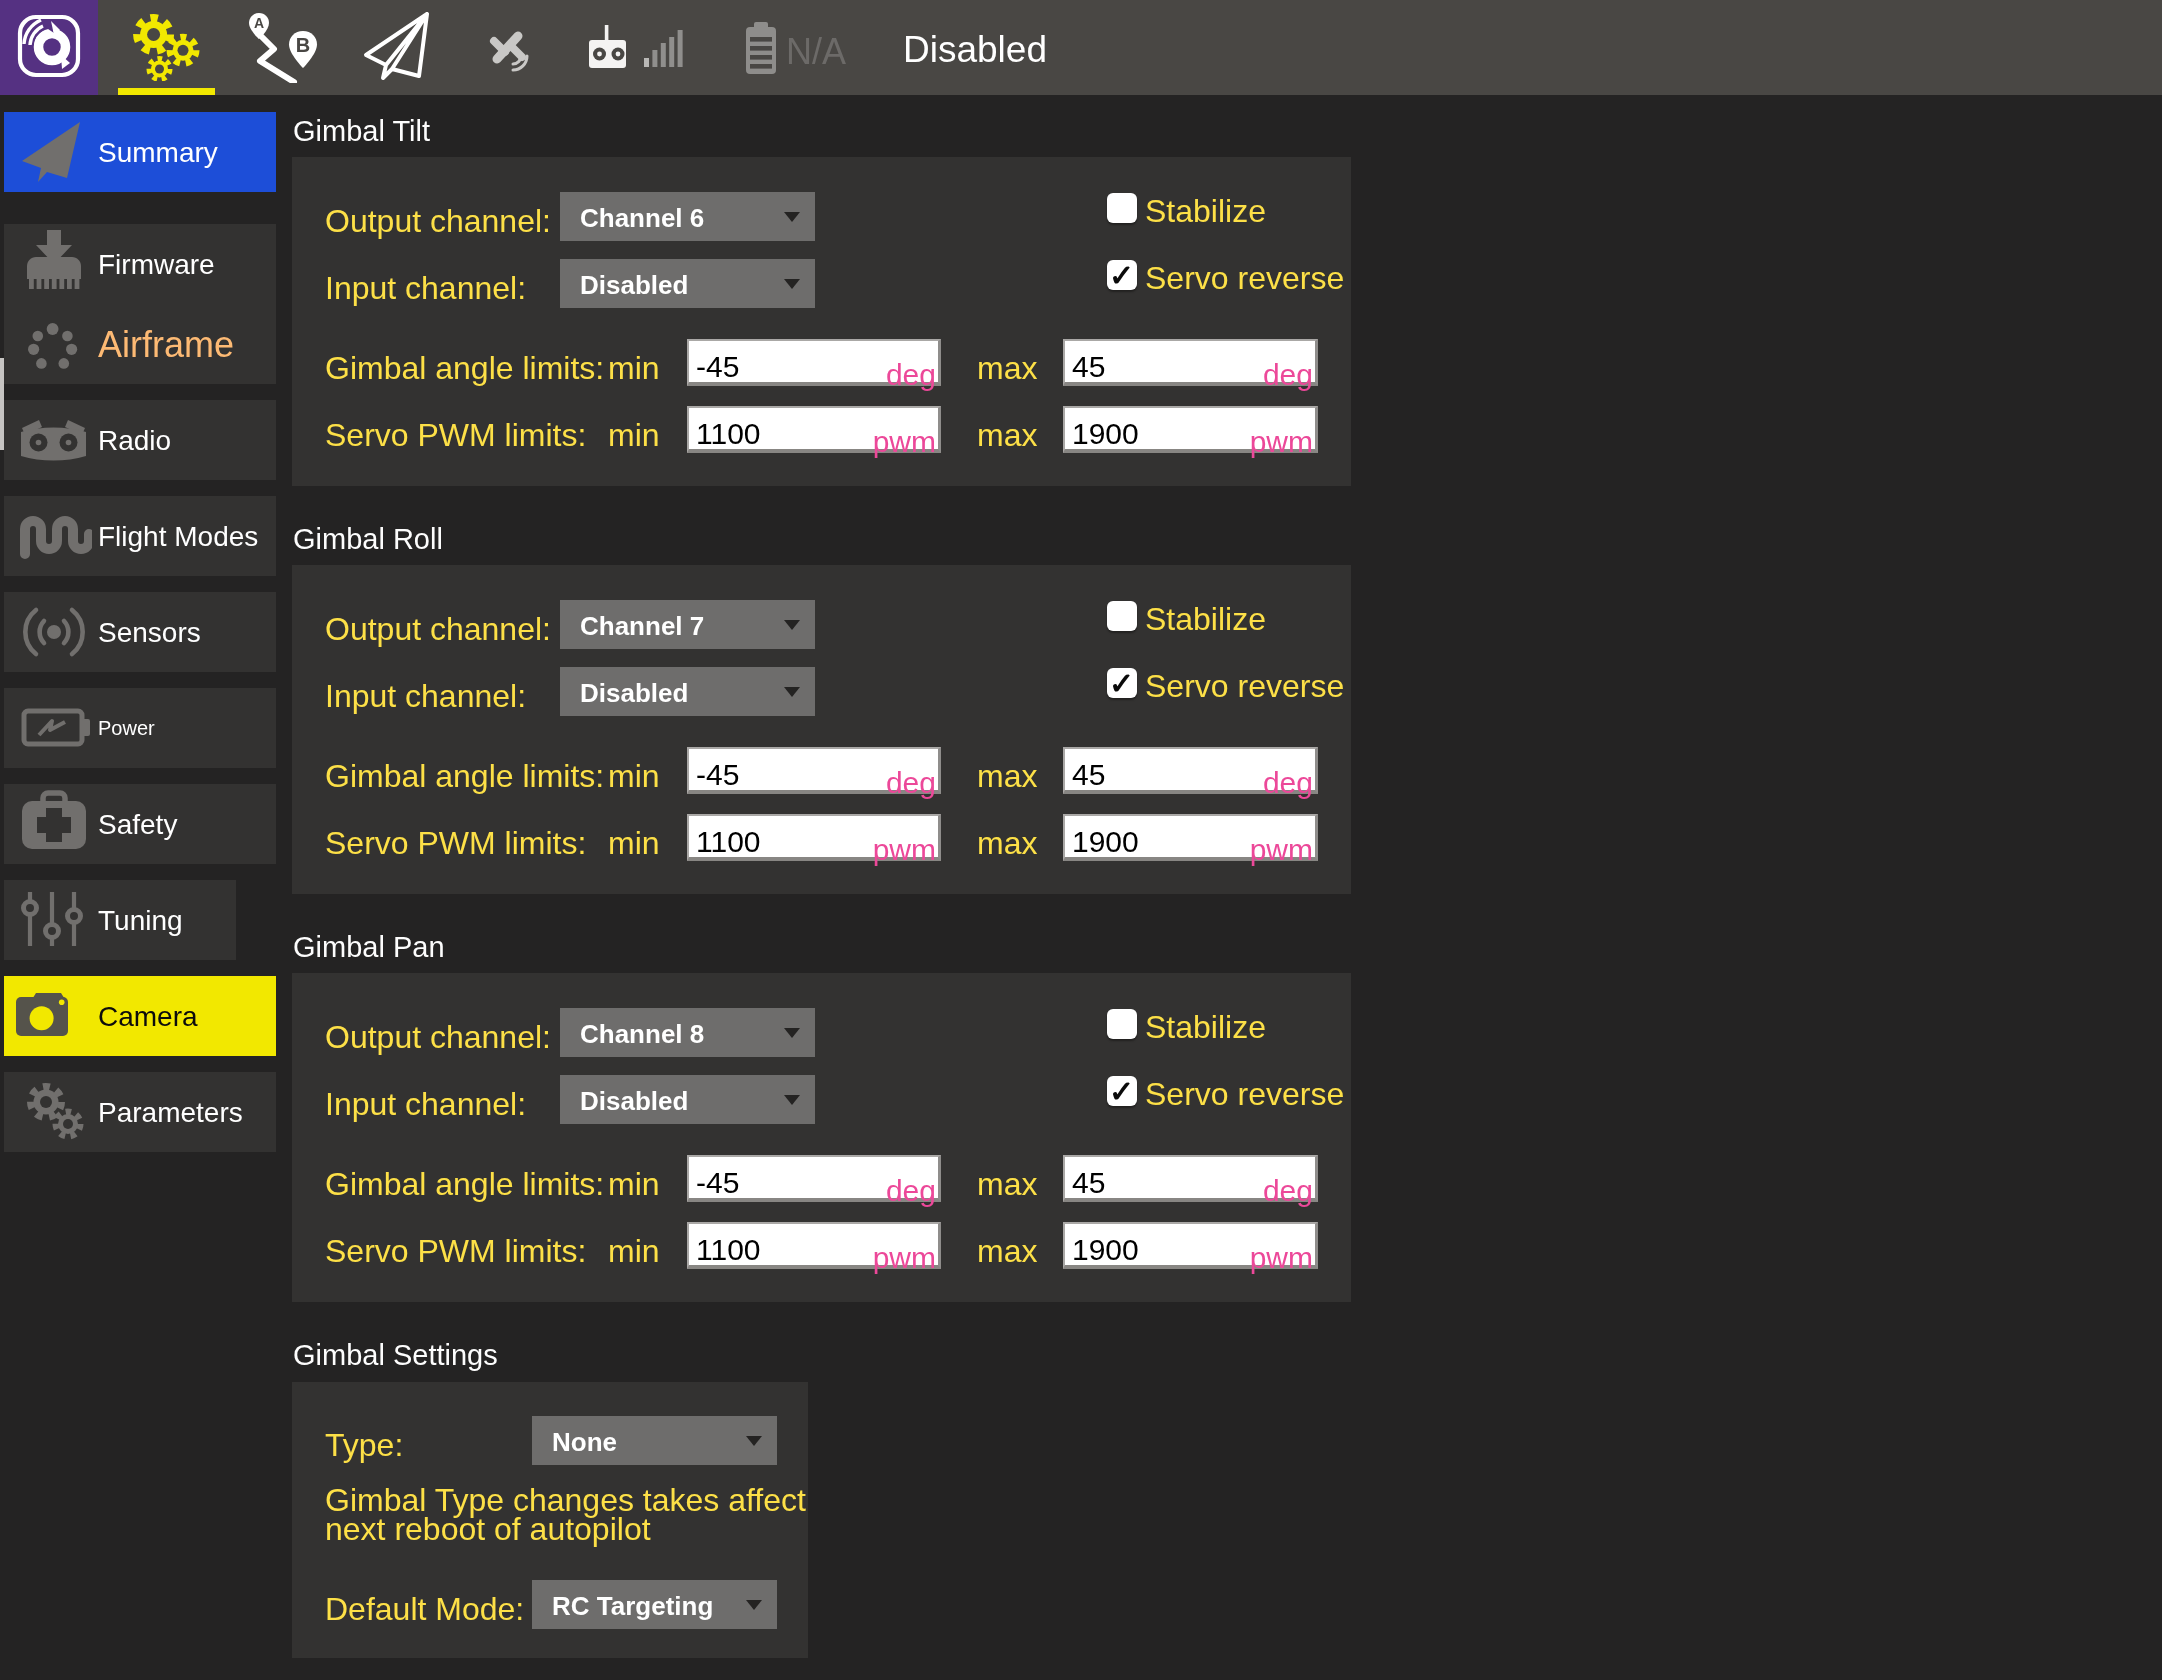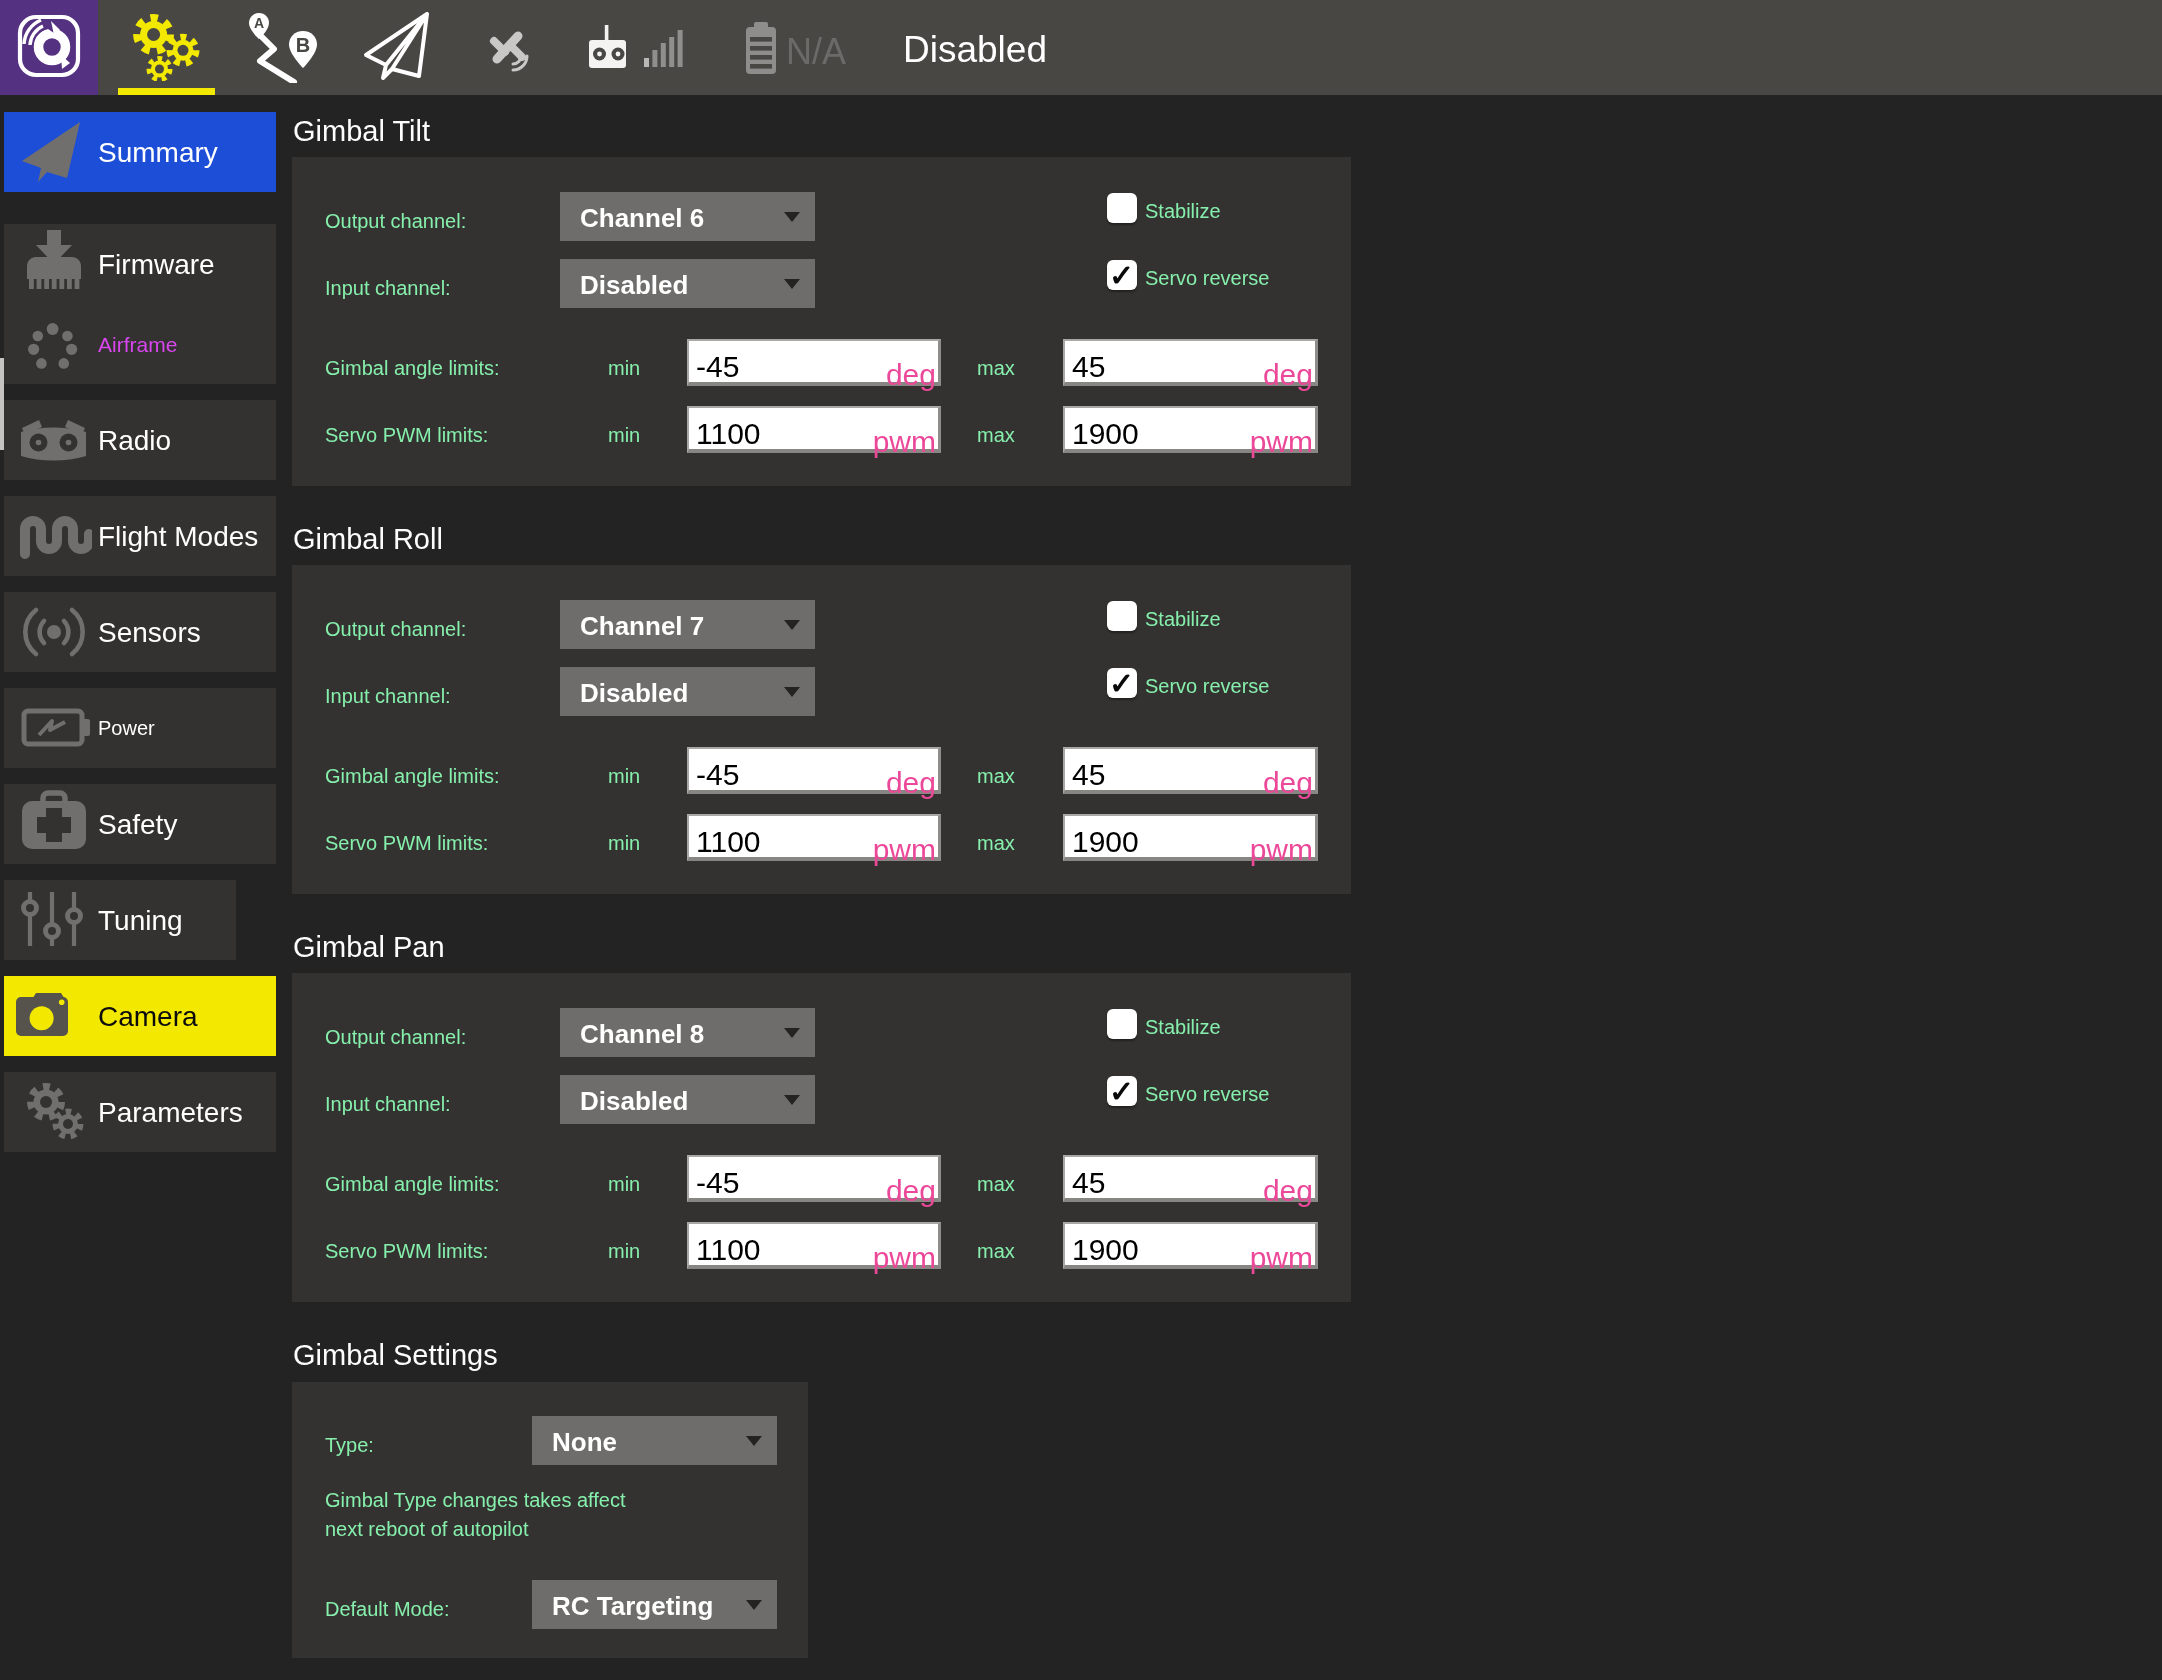--- a/index.html
+++ b/index.html
@@ -1,15 +1,15 @@
 <!DOCTYPE html>
 <html><head><meta charset="utf-8"><style>
 html,body{margin:0;padding:0;width:2162px;height:1680px;background:#242323;
 font-family:"Liberation Sans",sans-serif;overflow:hidden;position:relative}
-.lbl{position:absolute;color:#86efac;font-size:20px;white-space:nowrap}
+.lbl{position:absolute;color:#fde047;font-size:32px;white-space:nowrap}
 .r49{height:49px;line-height:58px}
 .r30{height:30px;line-height:37px}
 .r47{height:47px;line-height:58px}
 .title{position:absolute;left:293px;color:#fdfdfd;font-size:29px;height:33px;line-height:34px;white-space:nowrap}
 .panel{position:absolute;left:292px;width:1059px;height:329px;background:#333231}
 .dd{position:absolute;height:49px;background:#6e6d6c;box-sizing:border-box}
 .ddt{position:absolute;left:20px;top:0;height:49px;line-height:53px;font-size:26px;font-weight:bold;color:#fff;white-space:nowrap}
 .arr{position:absolute;right:15px;top:20px;width:0;height:0;border-left:8.5px solid transparent;border-right:8.5px solid transparent;border-top:10px solid #242322}
 .cb{position:absolute;width:30px;height:30px;background:#fff;border-radius:6px;box-shadow:0 2px 2px rgba(0,0,0,0.35)}
 .chk{position:absolute;left:2px;top:-2px;font-size:30px;font-weight:bold;color:#0a0a0a}
@@ -115,21 +115,21 @@
       <g transform="translate(0,4)">
         <circle cx="36.6" cy="21.0" r="5.9" fill="#716f6d"></circle>
         <circle cx="21.8" cy="28.0" r="5.3" fill="#716f6d"></circle>
         <circle cx="51.4" cy="28.0" r="5.3" fill="#716f6d"></circle>
         <circle cx="17.6" cy="41.3" r="5.6" fill="#716f6d"></circle>
         <circle cx="55.6" cy="41.3" r="5.6" fill="#716f6d"></circle>
         <circle cx="25.4" cy="55.4" r="5.3" fill="#716f6d"></circle>
         <circle cx="47.8" cy="55.4" r="5.3" fill="#716f6d"></circle>
       </g>
     </svg>
-    <div style="position:absolute;left:94px;top:0;height:94px;line-height:81px;font-size:21px;color:#d946ef">Airframe</div>
+    <div style="position:absolute;left:94px;top:0;height:94px;line-height:81px;font-size:36px;color:#fdba74">Airframe</div>
   </div>
 <div style="position:absolute;left:4px;top:400px;width:272px;height:80px;background:#333231">
     <svg width="76" height="80" viewBox="0 0 76 80" style="position:absolute;left:12px;top:0px">
       <g transform="translate(0,4)">
         <path d="M6,24 L23,16 L26,23 L9,31 Z" fill="#716f6d"></path>
         <path d="M69,24 L52,16 L49,23 L66,31 Z" fill="#716f6d"></path>
         <path d="M5,28 C25,22 50,22 70,28 L70,52 C50,58 25,58 5,52 Z" fill="#716f6d"></path>
         <circle cx="22.5" cy="38.5" r="9" fill="#333231"></circle>
         <circle cx="52.5" cy="38.5" r="9" fill="#333231"></circle>
         <circle cx="22.5" cy="38.5" r="2.8" fill="#716f6d"></circle>

